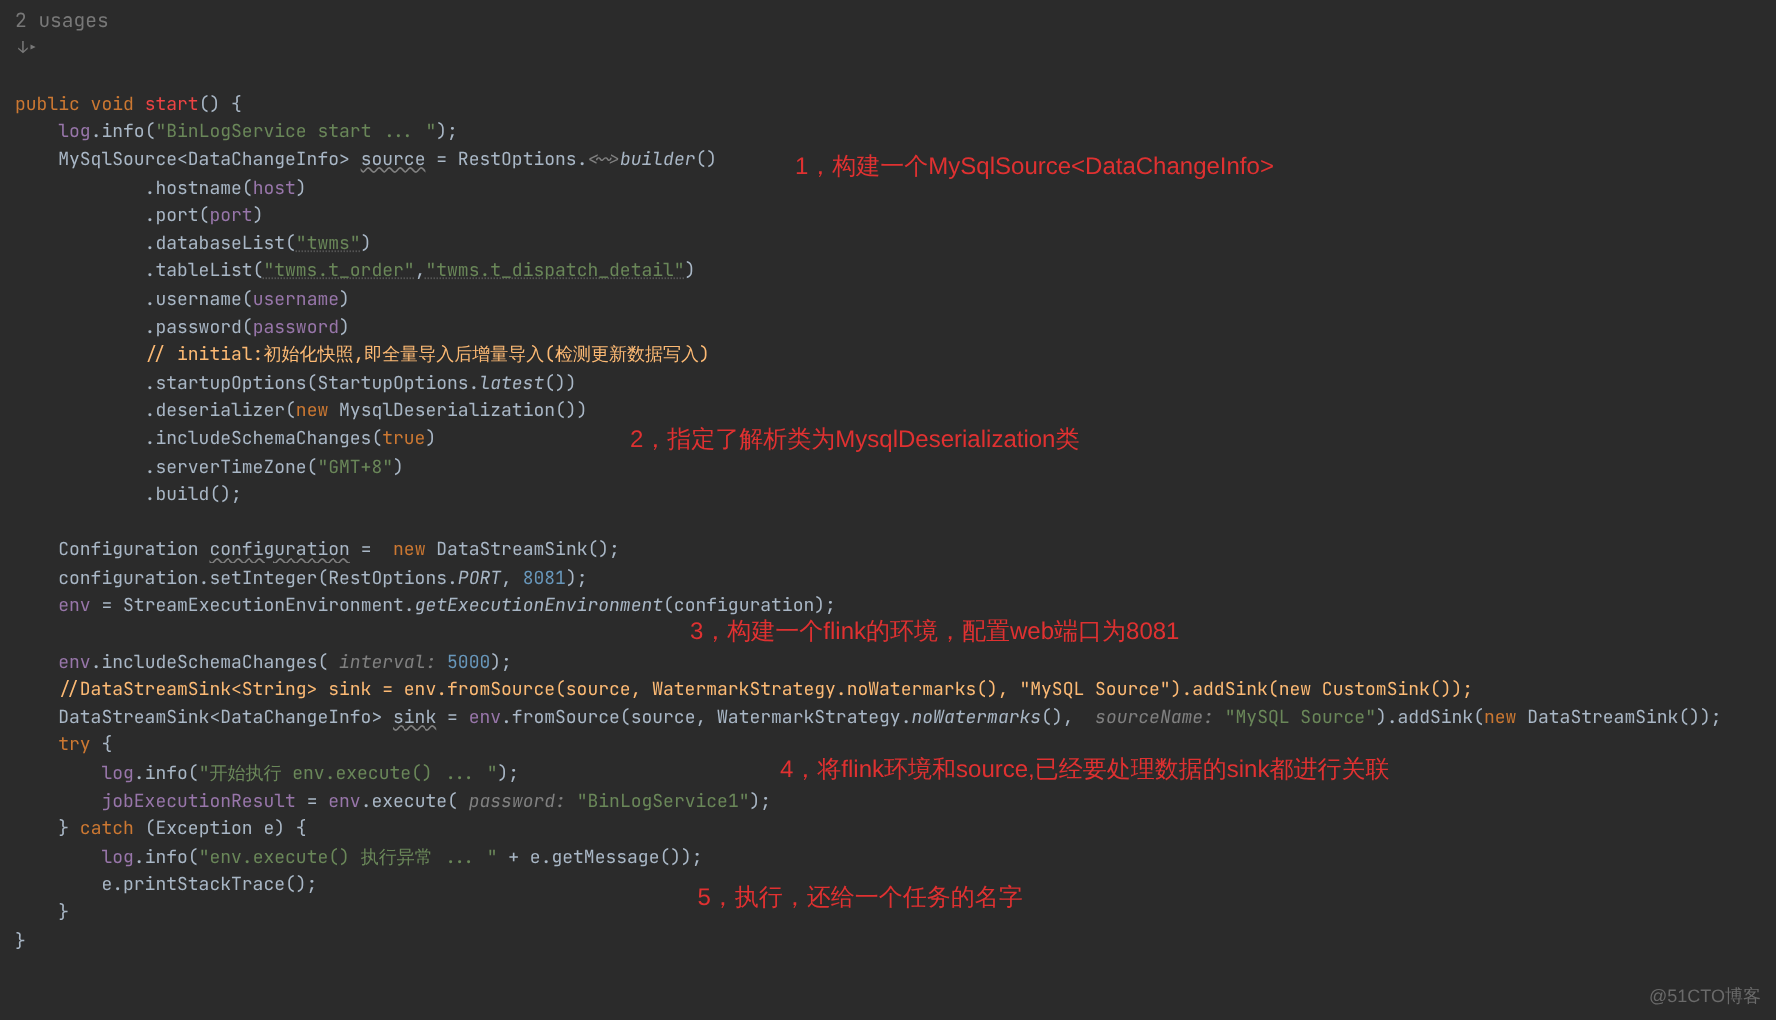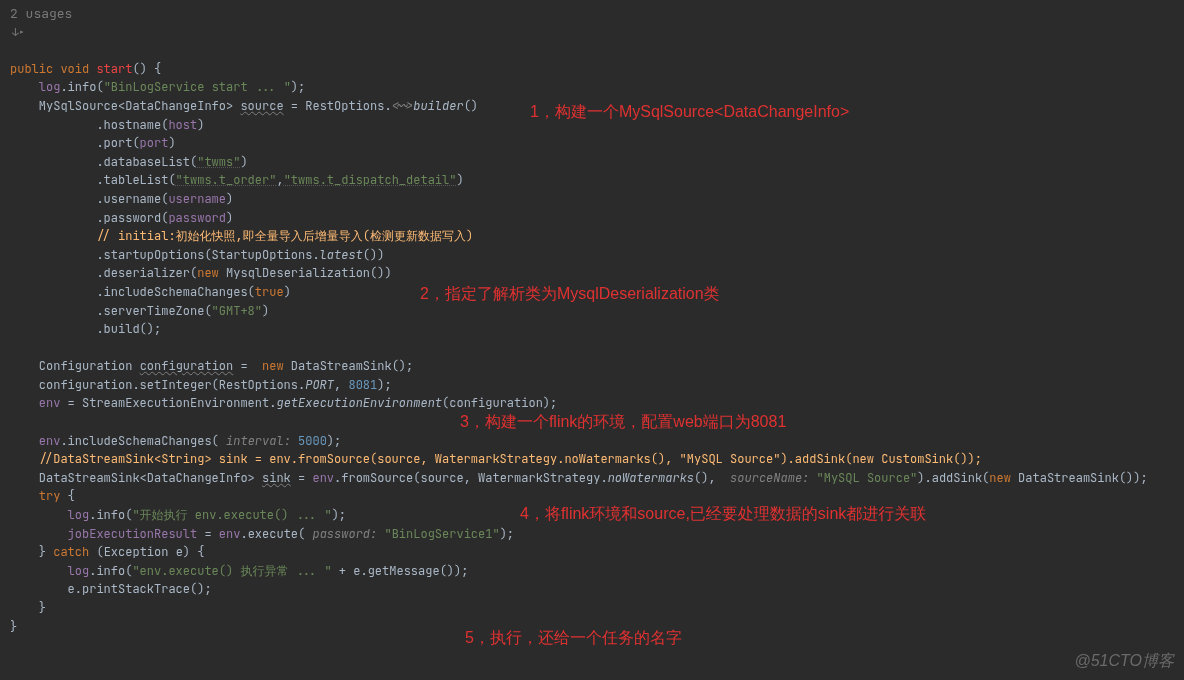--- a/index.html
+++ b/index.html
@@ -35,22 +35,21 @@
     font-family: "Microsoft YaHei", "SimSun", sans-serif;
     font-size: 16px;
     white-space: nowrap;
   }
   .watermark {
     position: absolute;
     right: 10px;
     bottom: 6px;
     color: #6a6a6a;
     font-family: "Microsoft YaHei", sans-serif;
-    font-size: 16px;
-    font-style: italic;
+    font-size: 12px;
   }
 </style>
 </head>
 <body>
 
 <div class="usages">2 usages</div>
 <div class="gutter-icon">↓▸</div>
 
 <div class="code">
 <span class="kw">public</span> <span class="kw">void</span> <span class="ident">start</span><span>() {</span>
@@ -83,15 +82,15 @@
         <span class="field">log</span><span>.info(</span><span class="str">"env.execute() 执行异常 ... "</span><span> + e.getMessage());</span>
         <span>e.printStackTrace();</span>
     <span>}</span>
 <span>}</span>
 </div>
 
 <div class="annot" style="top:100px; left:530px;">1，构建一个MySqlSource&lt;DataChangeInfo&gt;</div>
 <div class="annot" style="top:282px; left:420px;">2，指定了解析类为MysqlDeserialization类</div>
 <div class="annot" style="top:410px; left:460px;">3，构建一个flink的环境，配置web端口为8081</div>
 <div class="annot" style="top:502px; left:520px;">4，将flink环境和source,已经要处理数据的sink都进行关联</div>
-<div class="annot" style="top:587px; left:465px;margin-top:39px;">5，执行，还给一个任务的名字</div>
+<div class="annot" style="top:587px; left:465px;">5，执行，还给一个任务的名字</div>
 
 <div class="watermark">@51CTO博客</div>
 
 </body></html>

